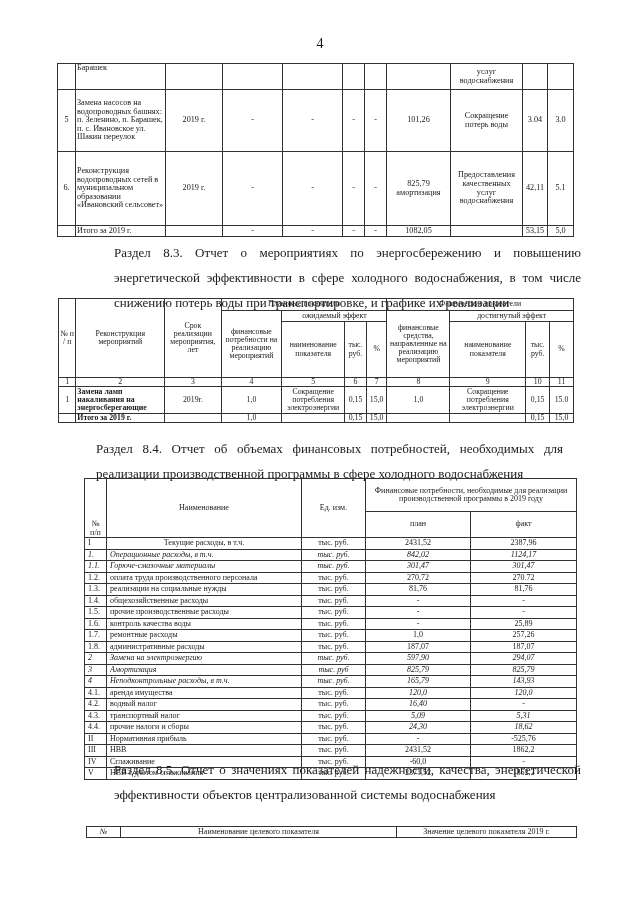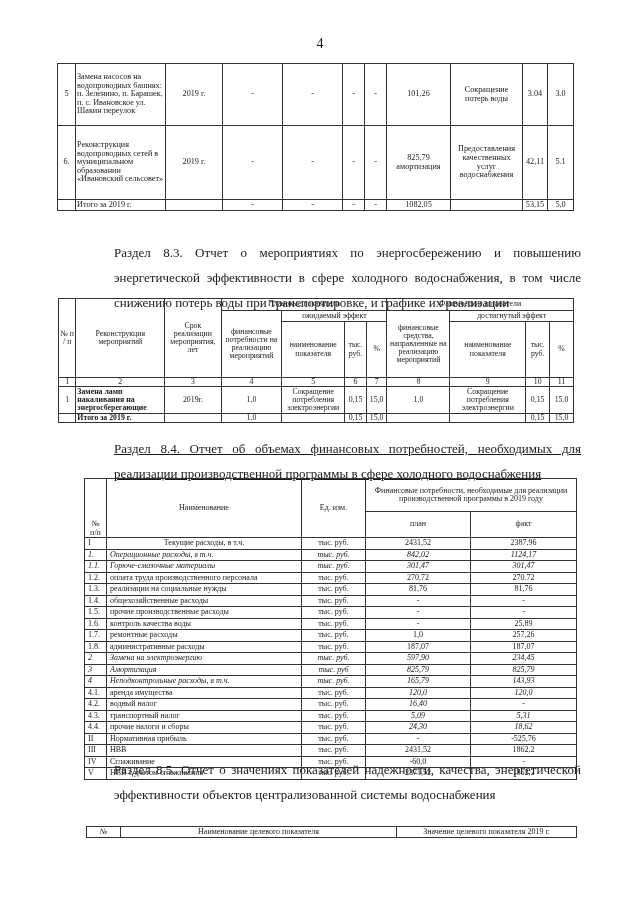--- a/index.html
+++ b/index.html
@@ -6,21 +6,21 @@
   html, body { width: 640px; height: 905px; background: #ffffff; overflow: hidden; }
   body { font-family: "Liberation Serif", "DejaVu Serif", serif; color: #1a1a1a; position: relative; }
   .page-num { position: absolute; top: 36px; left: 0; width: 640px; text-align: center; font-size: 14px; }
   table { border-collapse: collapse; position: absolute; table-layout: fixed; }
   td, th { border: 1px solid #333; font-weight: normal; text-align: center; vertical-align: middle; line-height: 1.05; }
   .t1 { left: 57px; top: 63px; width: 516px; font-size: 8.2px; }
   .t1 td { padding: 0 1px; }
   .t1 td.lft { text-align: left; }
   .heading { position: absolute; left: 110px; width: 470px; font-size: 13px; line-height: 25px; text-align: justify; }
   .h83 { top: 240px; left: 76px; width: 505px; }
-  .h84 { top: 436px; left: 76px; width: 505px; text-decoration: underline; }
+  .h84 { top: 436px; left: 58px; width: 505px; }
   .h85 { top: 757px; left: 76px; width: 505px; }
   .indent { padding-left: 38px; }
   .t2 { left: 58px; top: 298px; width: 516px; font-size: 7.8px; }
   .t2 td { padding: 0 1px; }
   .t2 td.lft { text-align: left; font-weight: bold; }
   .t3 { left: 84px; top: 478px; width: 492px; font-size: 8px; }
   .t3 td { padding: 0 3px; height: 11.5px; }
   .t3 td.lft { text-align: left; }
   .t3 .it { font-style: italic; }
   .t4 { left: 86px; top: 826px; width: 490px; font-size: 8px; }
@@ -39,20 +39,33 @@
       <col style="width:60px">
       <col style="width:60px">
       <col style="width:22px">
       <col style="width:22px">
       <col style="width:64px">
       <col style="width:72px">
       <col style="width:25px">
       <col style="width:26px">
   </colgroup>
   <tbody>
+      <tr style="height:26px">
+    <td></td>
+    <td class="lft" style="vertical-align:top">Барашек</td>
+    <td></td>
+    <td></td>
+    <td></td>
+    <td></td>
+    <td></td>
+    <td></td>
+    <td>услуг водоснабжения</td>
+    <td></td>
+    <td></td>
+  </tr>
   <tr style="height:62px">
     <td>5</td>
     <td class="lft">Замена насосов на водопроводных башнях: п. Зеленино, п. Барашек, п. с. Ивановское ул. Шакин переулок</td>
     <td>2019 г.</td>
     <td>-</td>
     <td>-</td>
     <td>-</td>
     <td>-</td>
     <td>101,26</td>
     <td>Сокращение потерь воды</td>
@@ -259,21 +272,21 @@
         <td class="lft">административные расходы</td>
         <td>тыс. руб.</td>
         <td>187,07</td>
         <td>187,07</td>
       </tr>
       <tr>
         <td class="lft it">2</td>
         <td class="lft it">Замена на электроэнергию</td>
         <td class="it">тыс. руб.</td>
         <td class="it">597,90</td>
-        <td class="it">234,45</td>
+        <td class="it">294,07</td>
       </tr>
       <tr>
         <td class="lft it">3</td>
         <td class="lft it">Амортизация</td>
         <td class="it">тыс. руб</td>
         <td class="it">825,79</td>
         <td class="it">825,79</td>
       </tr>
       <tr>
         <td class="lft it">4</td>

